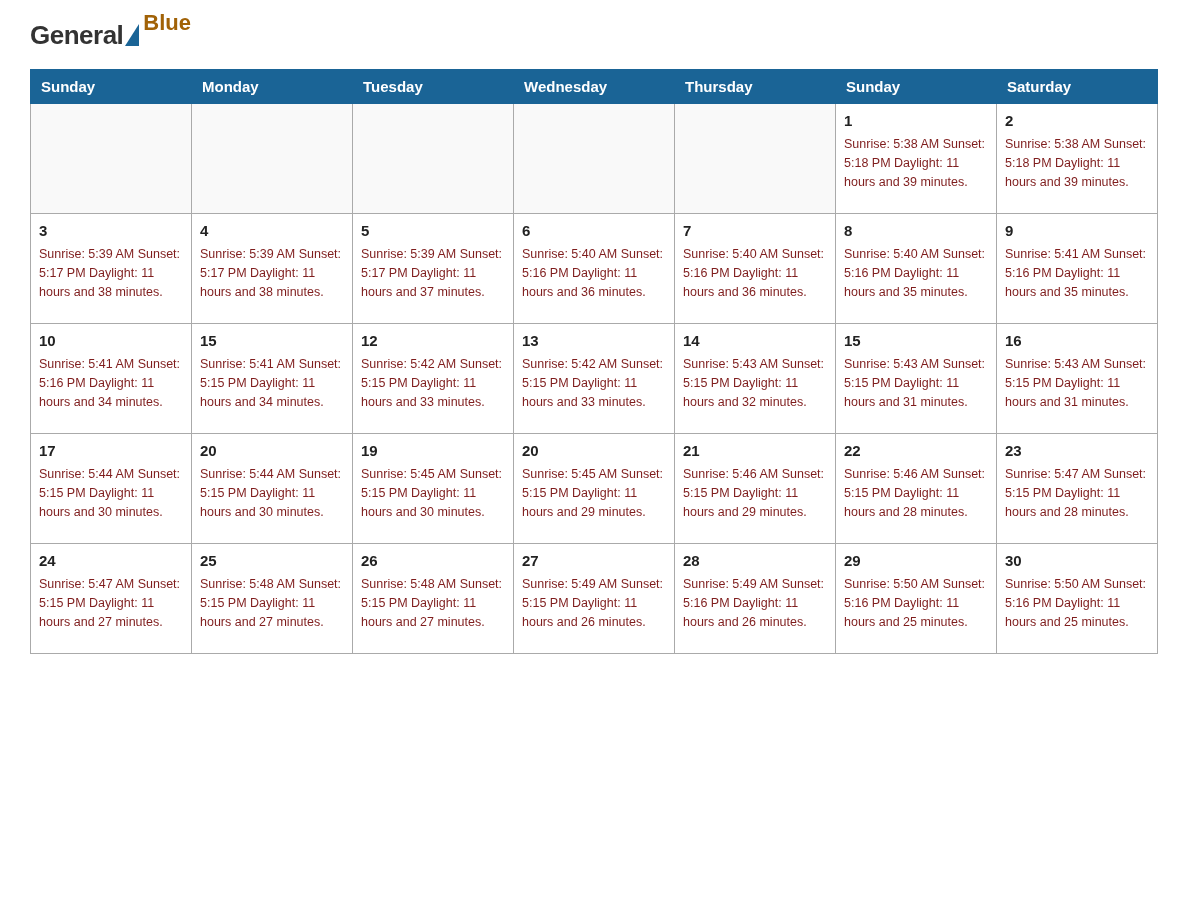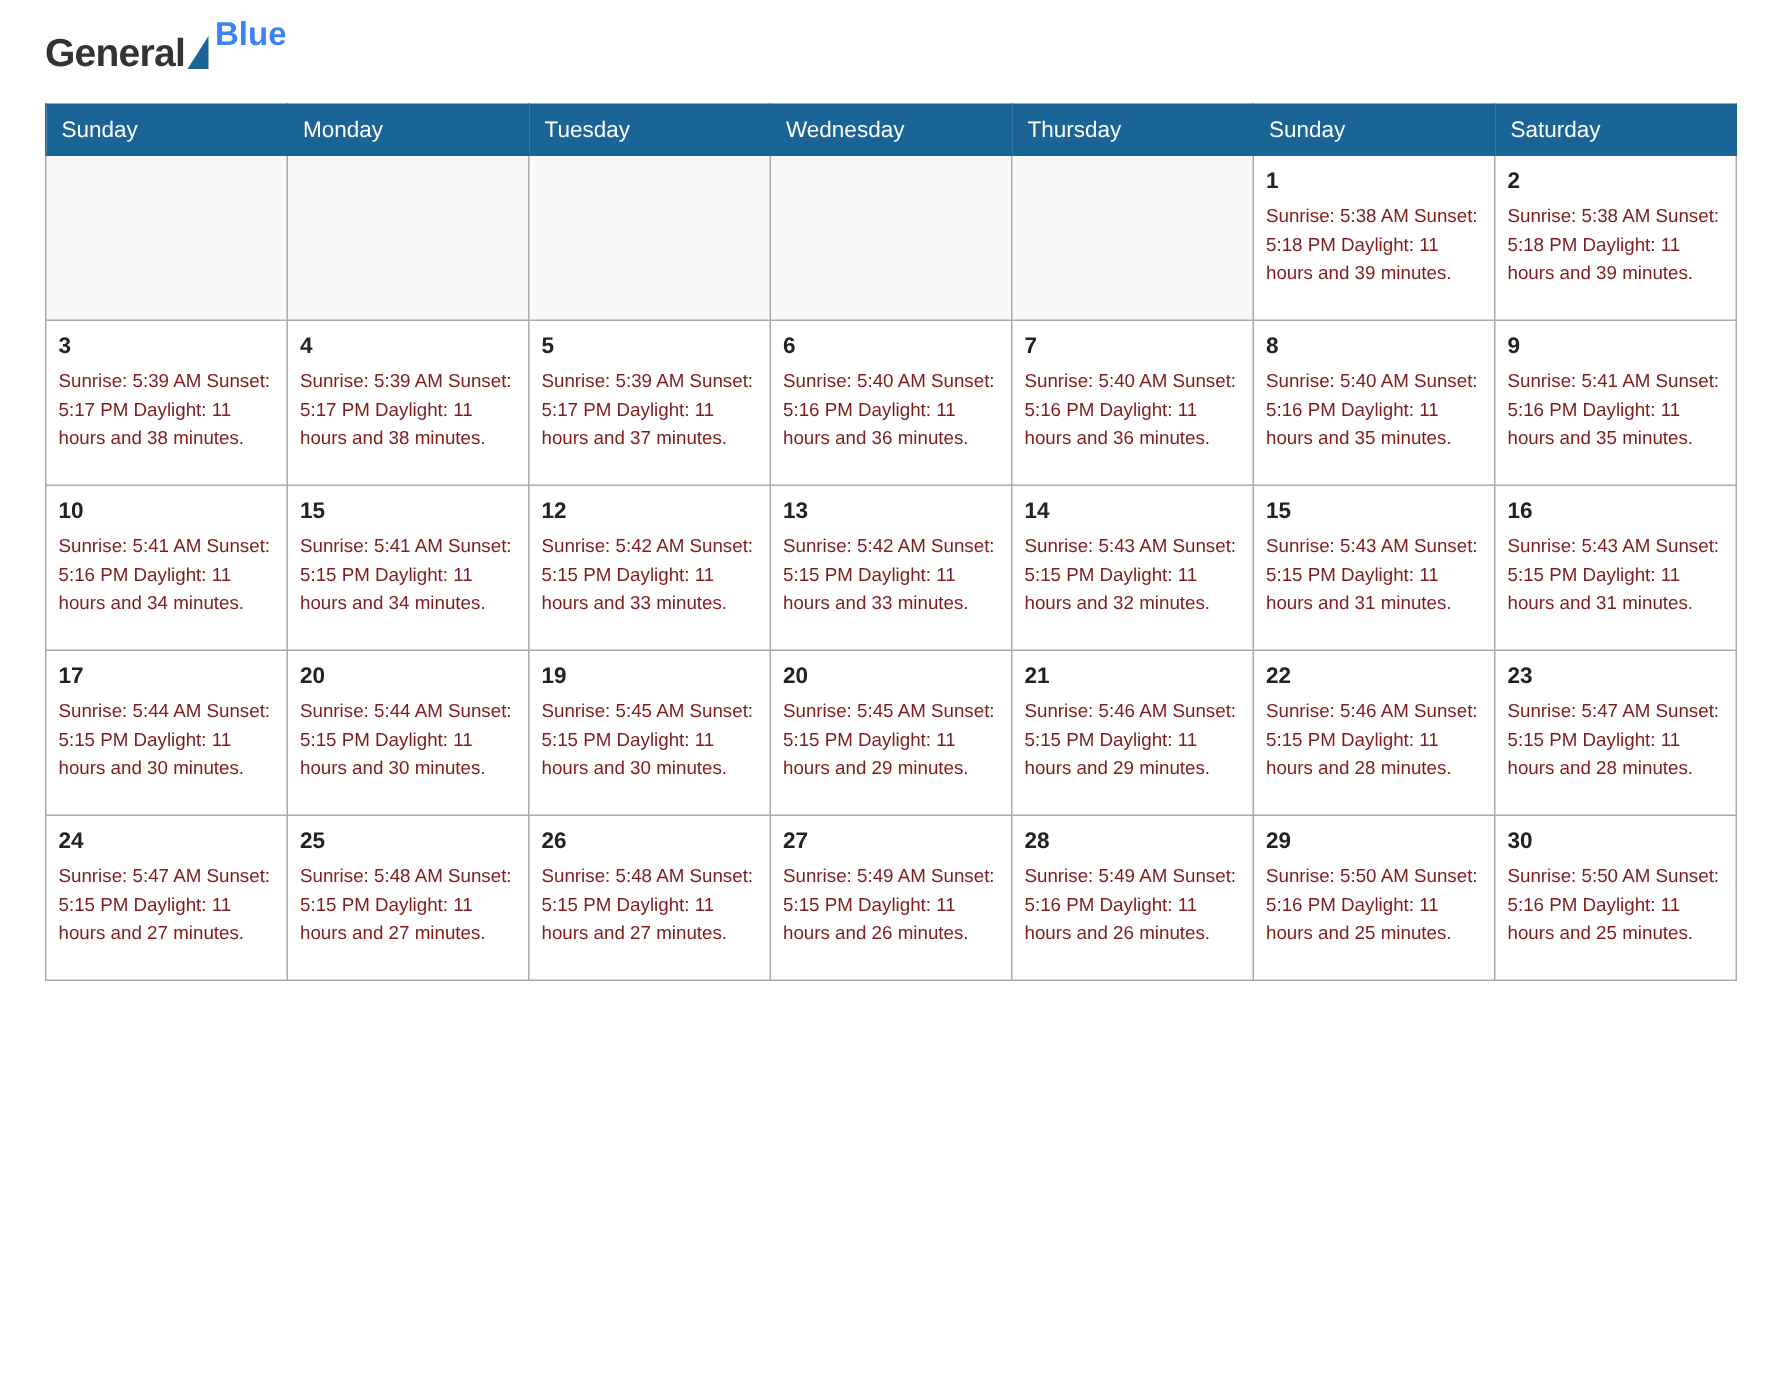--- a/index.html
+++ b/index.html
@@ -35,21 +35,21 @@
       width: 0;
       height: 0;
       border-left: 14px solid transparent;
       border-bottom: 22px solid #1a6496;
       margin-left: 2px;
       margin-bottom: 2px;
     }
     .logo-blue-line {
       font-size: 22px;
       font-weight: bold;
-      color: #3b82f6;
+      color: #a16207;
       margin-left: 2px;
       margin-top: -4px;
     }
     .title-block {
       text-align: right;
     }
     .month-title {
       font-size: 52px;
       font-weight: 300;
       color: #222;
@@ -62,21 +62,21 @@
     }
     .calendar {
       width: 100%;
       border-collapse: collapse;
       border: 1px solid #999;
     }
     .calendar th {
       background-color: #1a6496;
       color: #fff;
       font-size: 15px;
-      font-weight: normal;
+      font-weight: bold;
       padding: 8px 10px;
       text-align: left;
       border: 1px solid #1a6496;
     }
     .calendar td {
       vertical-align: top;
       border: 1px solid #aaa;
       padding: 6px 8px;
       width: 14.28%;
       min-height: 110px;

